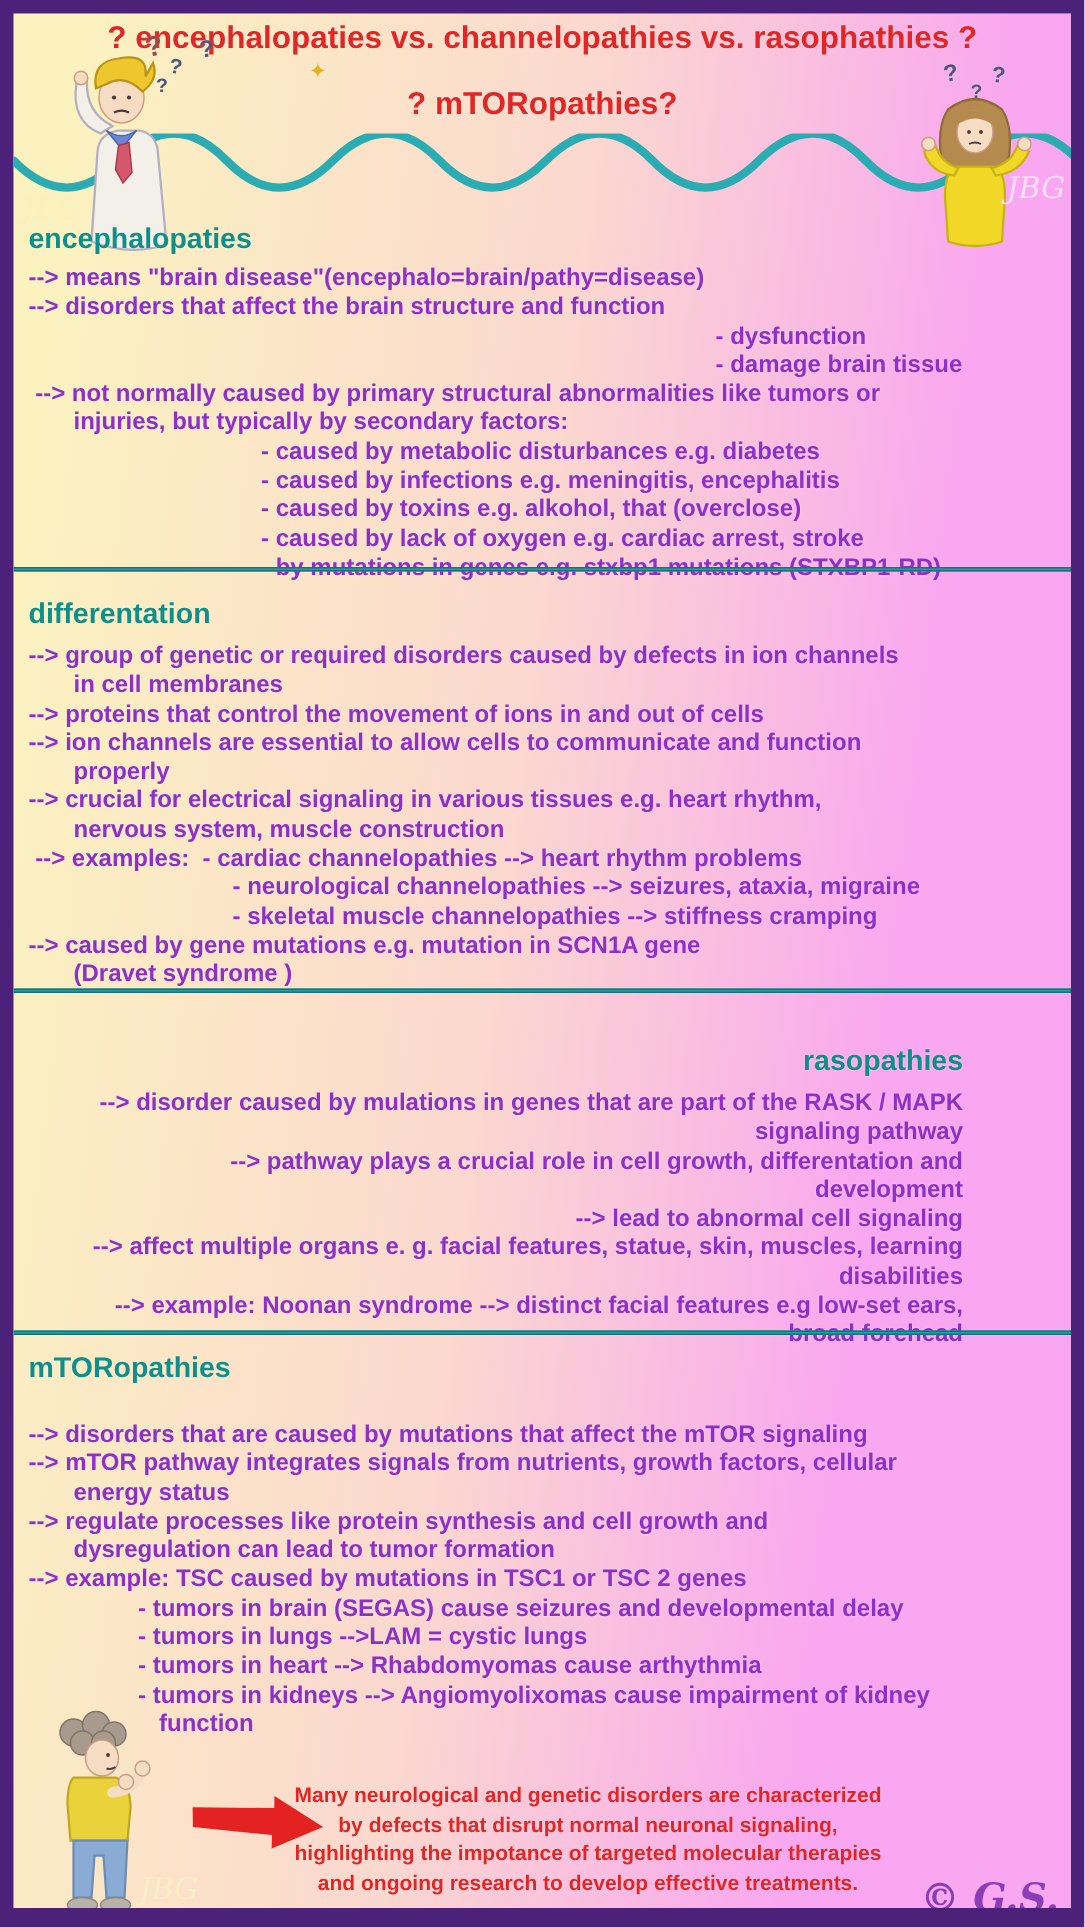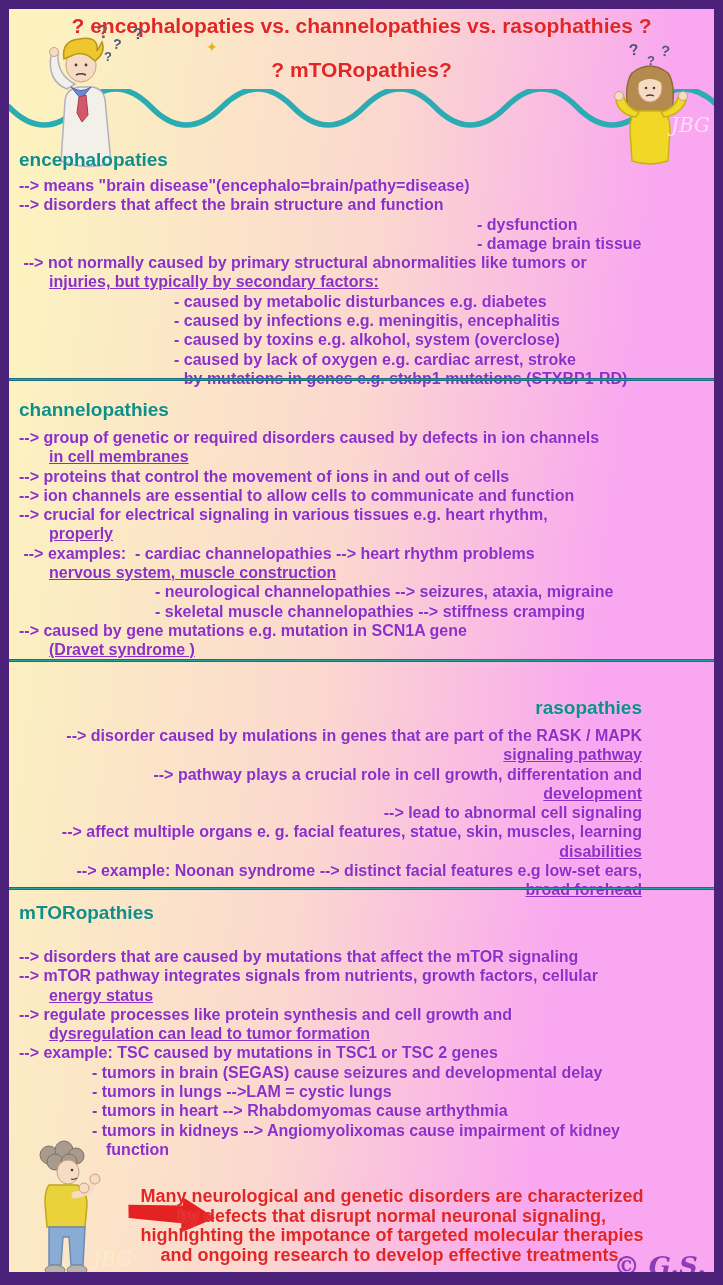--- a/index.html
+++ b/index.html
@@ -53,32 +53,32 @@
     padding-left:10px;font-size:19px;line-height:20px;color:var(--heading-teal);
     margin-bottom:6px;font-weight:bold;text-shadow:0 0 2px rgba(255,255,255,.35);
   }
   .sec2 h2,.sec3 h2{margin-bottom:8px;}
   .sec4 h2{margin-bottom:24px;}
   .lines{padding-left:10px;}
   .ln{
     font-size:16px;line-height:19.3px;font-weight:bold;color:var(--body-purple);
     white-space:pre;text-shadow:0 0 2px rgba(255,255,255,.3);
   }
-  .ind-0{padding-left:0;} .ind-1{padding-left:30px;text-decoration:underline;} .ind-2{padding-left:155px;}
+  .ind-0{padding-left:0;} .ind-1{padding-left:30px;} .ind-2{padding-left:155px;}
   .ind-3{padding-left:458px;} .ind-4{padding-left:136px;} .ind-5{padding-left:73px;}
   .ind-6{padding-left:87px;}
   .divider{
     position:absolute;left:0;width:705px;height:3px;background:var(--divider-teal);
     border-top:1px solid #1a6f80;border-bottom:1px solid #1a6f80;
   }
   .dv1{top:369px;} .dv2{top:650px;} .dv3{top:878px;}
   .arrow{position:absolute;left:116px;top:1186px;width:94px;height:46px;transform:rotate(8deg);}
   .conclusion{
     position:absolute;left:100px;top:1178px;width:566px;text-align:center;
-    font-size:18px;line-height:19.6px;font-weight:bold;color:var(--title-red);
+    font-size:14px;line-height:19.6px;font-weight:bold;color:var(--title-red);
     text-shadow:0 0 2px rgba(255,255,255,.3);
   }
   .copyright{
     position:absolute;right:8px;top:1242px;
     font-family:"DejaVu Serif","Liberation Serif",serif;font-style:italic;
     font-size:26px;font-weight:bold;color:var(--copyright-purple);
   }
 </style>
 </head>
 <body>
@@ -133,38 +133,38 @@
     <h2>encephalopaties</h2>
     <div class="lines">
         <div class="ln ind-0">--&gt; means "brain disease"(encephalo=brain/pathy=disease)</div>
         <div class="ln ind-0">--&gt; disorders that affect the brain structure and function</div>
         <div class="ln ind-3">- dysfunction</div>
         <div class="ln ind-3">- damage brain tissue</div>
         <div class="ln ind-0"> --&gt; not normally caused by primary structural abnormalities like tumors or</div>
         <div class="ln ind-1">injuries, but typically by secondary factors:</div>
         <div class="ln ind-2">- caused by metabolic disturbances e.g. diabetes</div>
         <div class="ln ind-2">- caused by infections e.g. meningitis, encephalitis</div>
-        <div class="ln ind-2">- caused by toxins e.g. alkohol, system (overclose)</div>
+        <div class="ln ind-2">- caused by toxins e.g. alkohol, that (overclose)</div>
         <div class="ln ind-2">- caused by lack of oxygen e.g. cardiac arrest, stroke</div>
         <div class="ln ind-2">- by mutations in genes e.g. stxbp1 mutations (STXBP1-RD)</div>
       </div>
   </section>
   <div class="divider dv1"></div>
 
   <section class="block sec2">
-    <h2>channelopathies</h2>
+    <h2>differentation</h2>
     <div class="lines">
         <div class="ln ind-0">--&gt; group of genetic or required disorders caused by defects in ion channels</div>
         <div class="ln ind-1">in cell membranes</div>
         <div class="ln ind-0">--&gt; proteins that control the movement of ions in and out of cells</div>
         <div class="ln ind-0">--&gt; ion channels are essential to allow cells to communicate and function</div>
+        <div class="ln ind-1">properly</div>
         <div class="ln ind-0">--&gt; crucial for electrical signaling in various tissues e.g. heart rhythm,</div>
-        <div class="ln ind-1">properly</div>
+        <div class="ln ind-1">nervous system, muscle construction</div>
         <div class="ln ind-0"> --&gt; examples:  - cardiac channelopathies --&gt; heart rhythm problems</div>
-        <div class="ln ind-1">nervous system, muscle construction</div>
         <div class="ln ind-4">- neurological channelopathies --&gt; seizures, ataxia, migraine</div>
         <div class="ln ind-4">- skeletal muscle channelopathies --&gt; stiffness cramping</div>
         <div class="ln ind-0">--&gt; caused by gene mutations e.g. mutation in SCN1A gene</div>
         <div class="ln ind-1">(Dravet syndrome )</div>
       </div>
   </section>
   <div class="divider dv2"></div>
 
   <section class="block sec3">
     <h2>rasopathies</h2>

